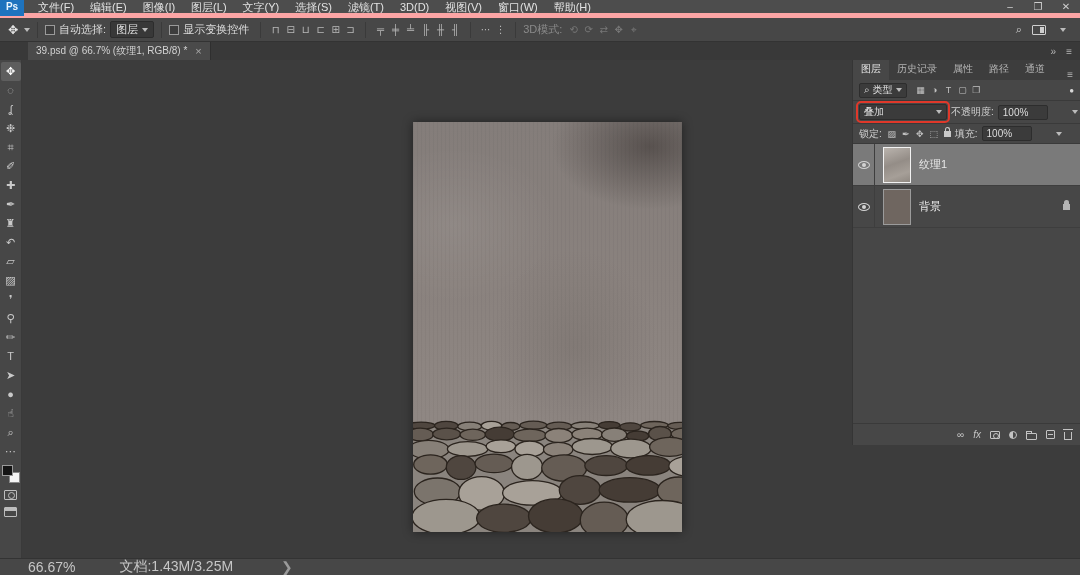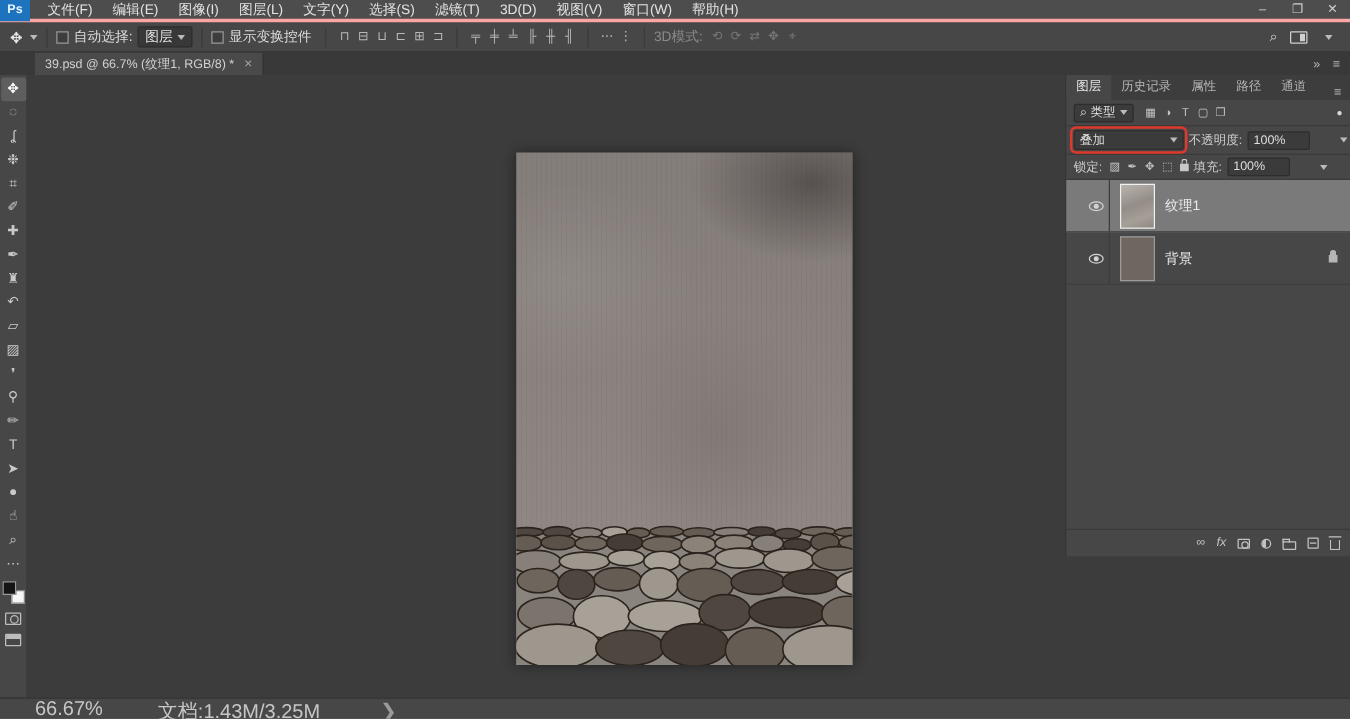--- a/index.html
+++ b/index.html
@@ -1,20 +1,20 @@
 <!DOCTYPE html>
 <html><head>
 <meta charset="utf-8">
 <style>
   * { margin:0; padding:0; box-sizing:border-box; }
   html,body { width:1080px; height:575px; overflow:hidden; }
   body { font-family:"Liberation Sans","DejaVu Sans",sans-serif; background:#3c3c3c; color:#ddd; font-size:11px; position:relative; }
 
   
-  #menu-bar { position:absolute; top:0; left:0; right:0; height:18px; background:#4d4d4d; border-bottom:3px solid #fca5a5; display:flex; align-items:center; z-index:5; }
+  #menu-bar { position:absolute; top:0; left:0; right:0; height:18px; background:#4d4d4d; border-bottom:5px solid #fca5a5; display:flex; align-items:center; z-index:5; }
   .ps-logo { width:24px; height:18px; background:#1e73be; color:#eaf6ff; font-weight:bold; font-size:10px; display:flex; align-items:center; justify-content:center; }
   #menus { display:flex; align-items:center; margin-left:6px; }
   .menu-item { padding:0 8px; line-height:18px; color:#e2e2e2; font-size:11px; cursor:default; }
   .win-controls { margin-left:auto; display:flex; }
   .win-controls span { width:28px; text-align:center; line-height:18px; color:#cfcfcf; font-size:10px; }
 
   
   #options-bar { position:absolute; top:18px; left:0; right:0; height:24px; background:#474747; border-bottom:1px solid #333; display:flex; align-items:center; padding:0 6px; z-index:5; }
   #options-bar .tool-cur { color:#e8e8e8; font-size:12px; margin:0 2px; }
   .caret { width:0; height:0; border-left:3px solid transparent; border-right:3px solid transparent; border-top:4px solid #bbb; display:inline-block; margin-left:4px; }
@@ -79,21 +79,21 @@
   .small-label { font-size:10px; color:#cfcfcf; white-space:nowrap; }
   .val-dd { width:50px; justify-content:space-between; height:15px;gap:40px; }
   .lock-row { height:20px; gap:4px; }
   .l-icons { display:flex; gap:2px; align-items:center; }
   .l-icons span.g { width:12px; text-align:center; color:#c2c2c2; font-size:9px; }
   .i-lock { width:7px; height:6px; background:#c8c8c8; position:relative; display:inline-block; margin-left:2px; }
   .i-lock::before { content:""; position:absolute; top:-4px; left:1px; width:3px; height:4px; border:1px solid #c8c8c8; border-bottom:none; border-radius:3px 3px 0 0; }
   .i-lock.dim, .i-lock.dim::before { background:#b5b5b5; border-color:#b5b5b5; }
 
   #layers-list { flex:0 0 auto; }
-  .layer-row { height:42px; display:flex; align-items:center; border-bottom:1px solid #3e3e3e; position:relative;padding-left:13px; }
+  .layer-row { height:42px; display:flex; align-items:center; border-bottom:1px solid #3e3e3e; position:relative; }
   .layer-row.selected { background:#7a7a7a; }
   .eye-col { width:22px; align-self:stretch; border-right:1px solid #3e3e3e; display:flex; align-items:center; justify-content:center; }
   .eye { width:12px; height:8px; border:1px solid #d2d2d2; border-radius:50%; position:relative; }
   .eye::after { content:""; position:absolute; left:3px; top:1px; width:4px; height:4px; background:#d2d2d2; border-radius:50%; }
   .thumb { width:28px; height:36px; margin:0 8px 0 8px; border:1px solid #9b9b9b; }
   .layer-row.selected .thumb { border-color:#f2f2f2; }
   .thumb-texture { background:linear-gradient(160deg,#bab4ae 0%,#948d87 45%,#a69f98 75%,#8f8881 100%); }
   .thumb-ground { background-color:#fff; background-image:linear-gradient(45deg,#c9c9c9 25%,transparent 25%,transparent 75%,#c9c9c9 75%),linear-gradient(45deg,#c9c9c9 25%,transparent 25%,transparent 75%,#c9c9c9 75%); background-size:6px 6px; background-position:0 0,3px 3px; position:relative; }
   .thumb-ground::after { content:""; position:absolute; left:0; right:0; bottom:0; height:8px; background:#39322b; border-radius:60% 40% 0 0/80% 60% 0 0; }
   .thumb-bg { background:#6f6660; }
@@ -108,21 +108,21 @@
   .i-mask::after { content:""; position:absolute; left:2px; top:1px; width:4px; height:4px; border:1px solid #c3c3c3; border-radius:50%; }
   .i-half { width:8px; height:8px; border:1px solid #c3c3c3; border-radius:50%; background:linear-gradient(90deg,#c3c3c3 50%,transparent 50%); }
   .i-folder { width:11px; height:7px; border:1px solid #c3c3c3; border-radius:0 1px 1px 1px; position:relative; margin-top:3px; }
   .i-folder::before { content:""; position:absolute; top:-3px; left:-1px; width:4px; height:2px; border:1px solid #c3c3c3; border-bottom:none; }
   .i-newlayer { width:9px; height:9px; border:1px solid #c3c3c3; border-radius:1px; position:relative; }
   .i-newlayer::after { content:""; position:absolute; left:1px; top:3px; width:5px; height:1px; background:#c3c3c3; box-shadow:2px -2px 0 -1px #c3c3c3; }
   .i-trash { width:8px; height:8px; border:1px solid #c3c3c3; border-top:none; border-radius:0 0 1px 1px; position:relative; margin-top:3px; }
   .i-trash::before { content:""; position:absolute; top:-3px; left:-2px; width:10px; height:1px; background:#c3c3c3; }
 
   
-  #status-bar { position:absolute; left:0; right:0; bottom:0; height:17px; background:#474747; border-top:1px solid #333; display:flex; font-size:16px; color:#c6c6c6; z-index:5; }
+  #status-bar { position:absolute; left:0; right:0; bottom:0; height:17px; background:#474747; border-top:1px solid #333; display:flex; align-items:center; font-size:14px; color:#c6c6c6; z-index:5; }
   #status-zoom { margin-left:28px; }
   #status-doc { margin-left:44px; }
   #status-chevron { margin-left:48px; color:#9a9a9a; }
 </style>
 </head>
 <body>
 
 <div id="app">
 
   <header id="menu-bar">

